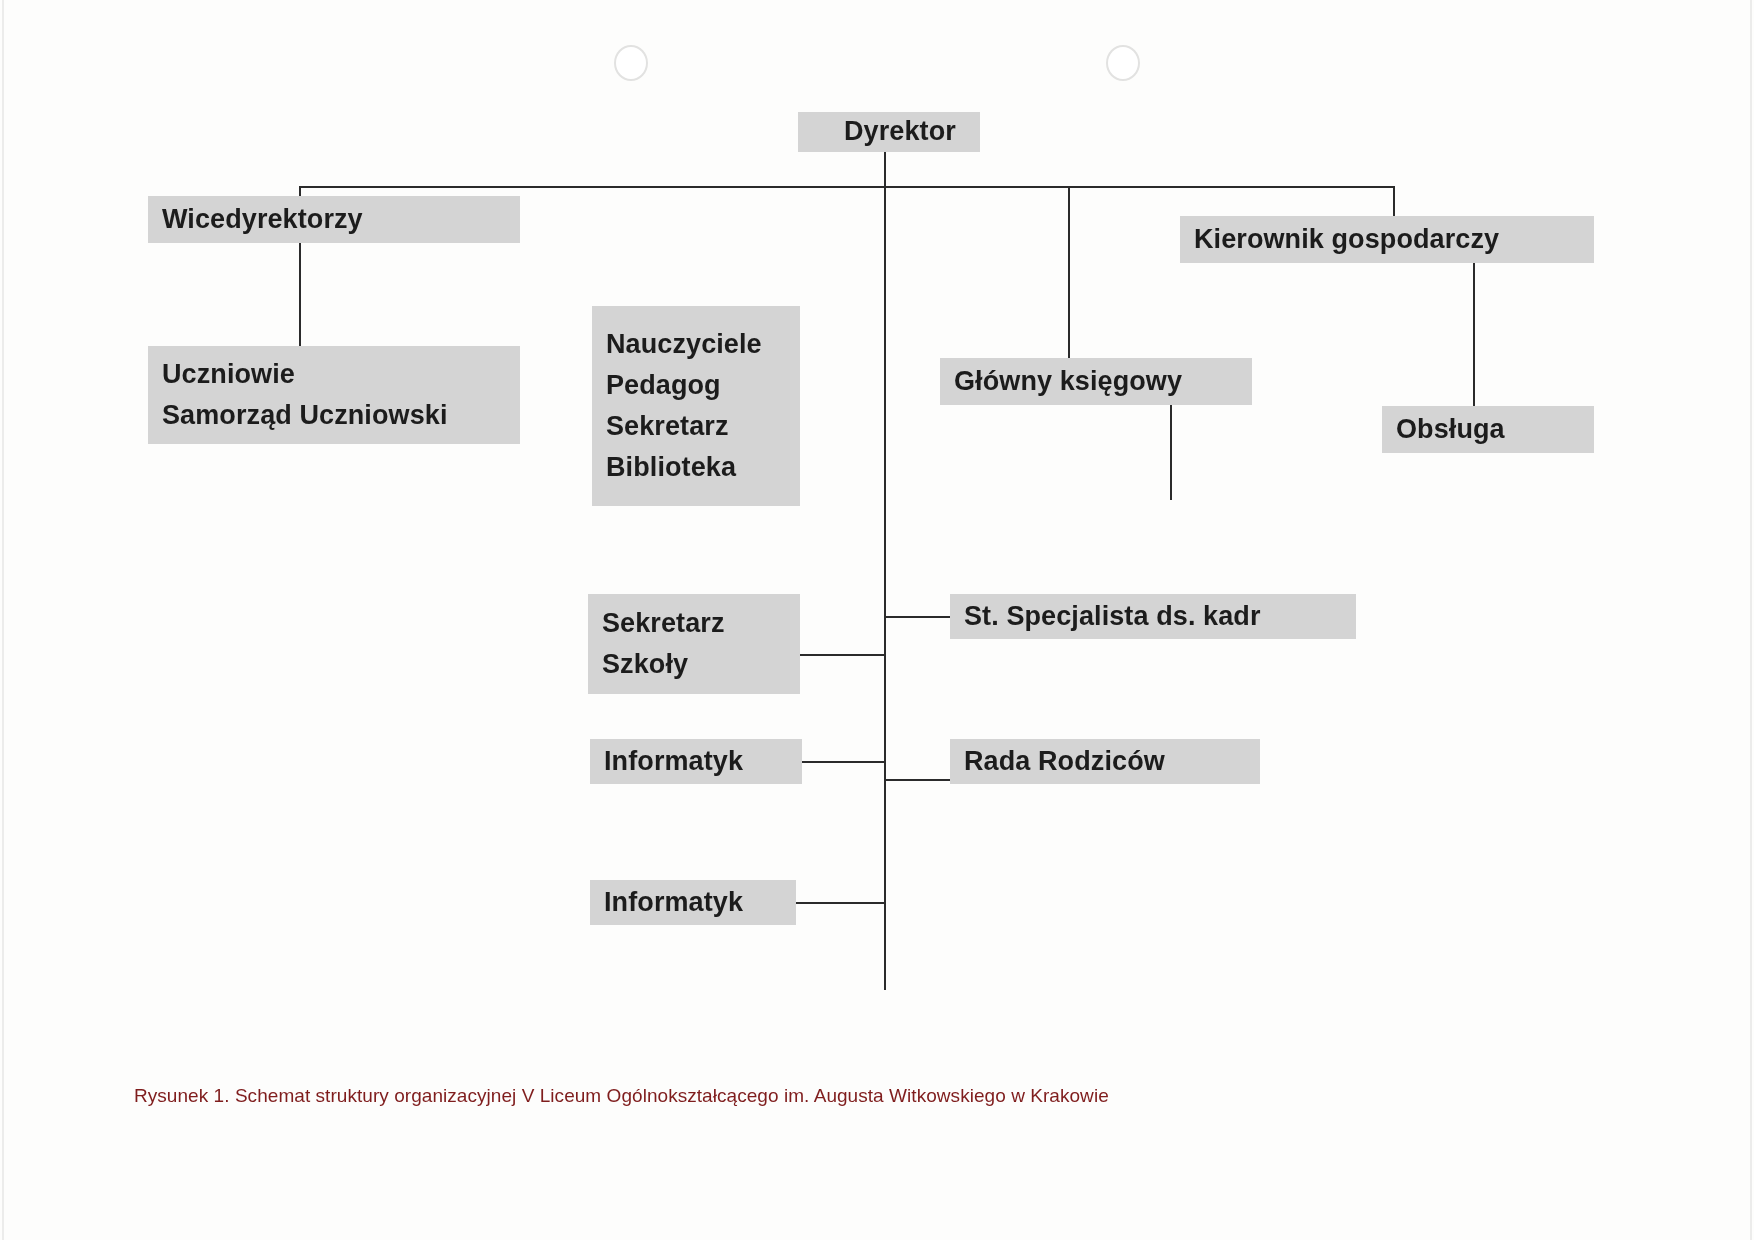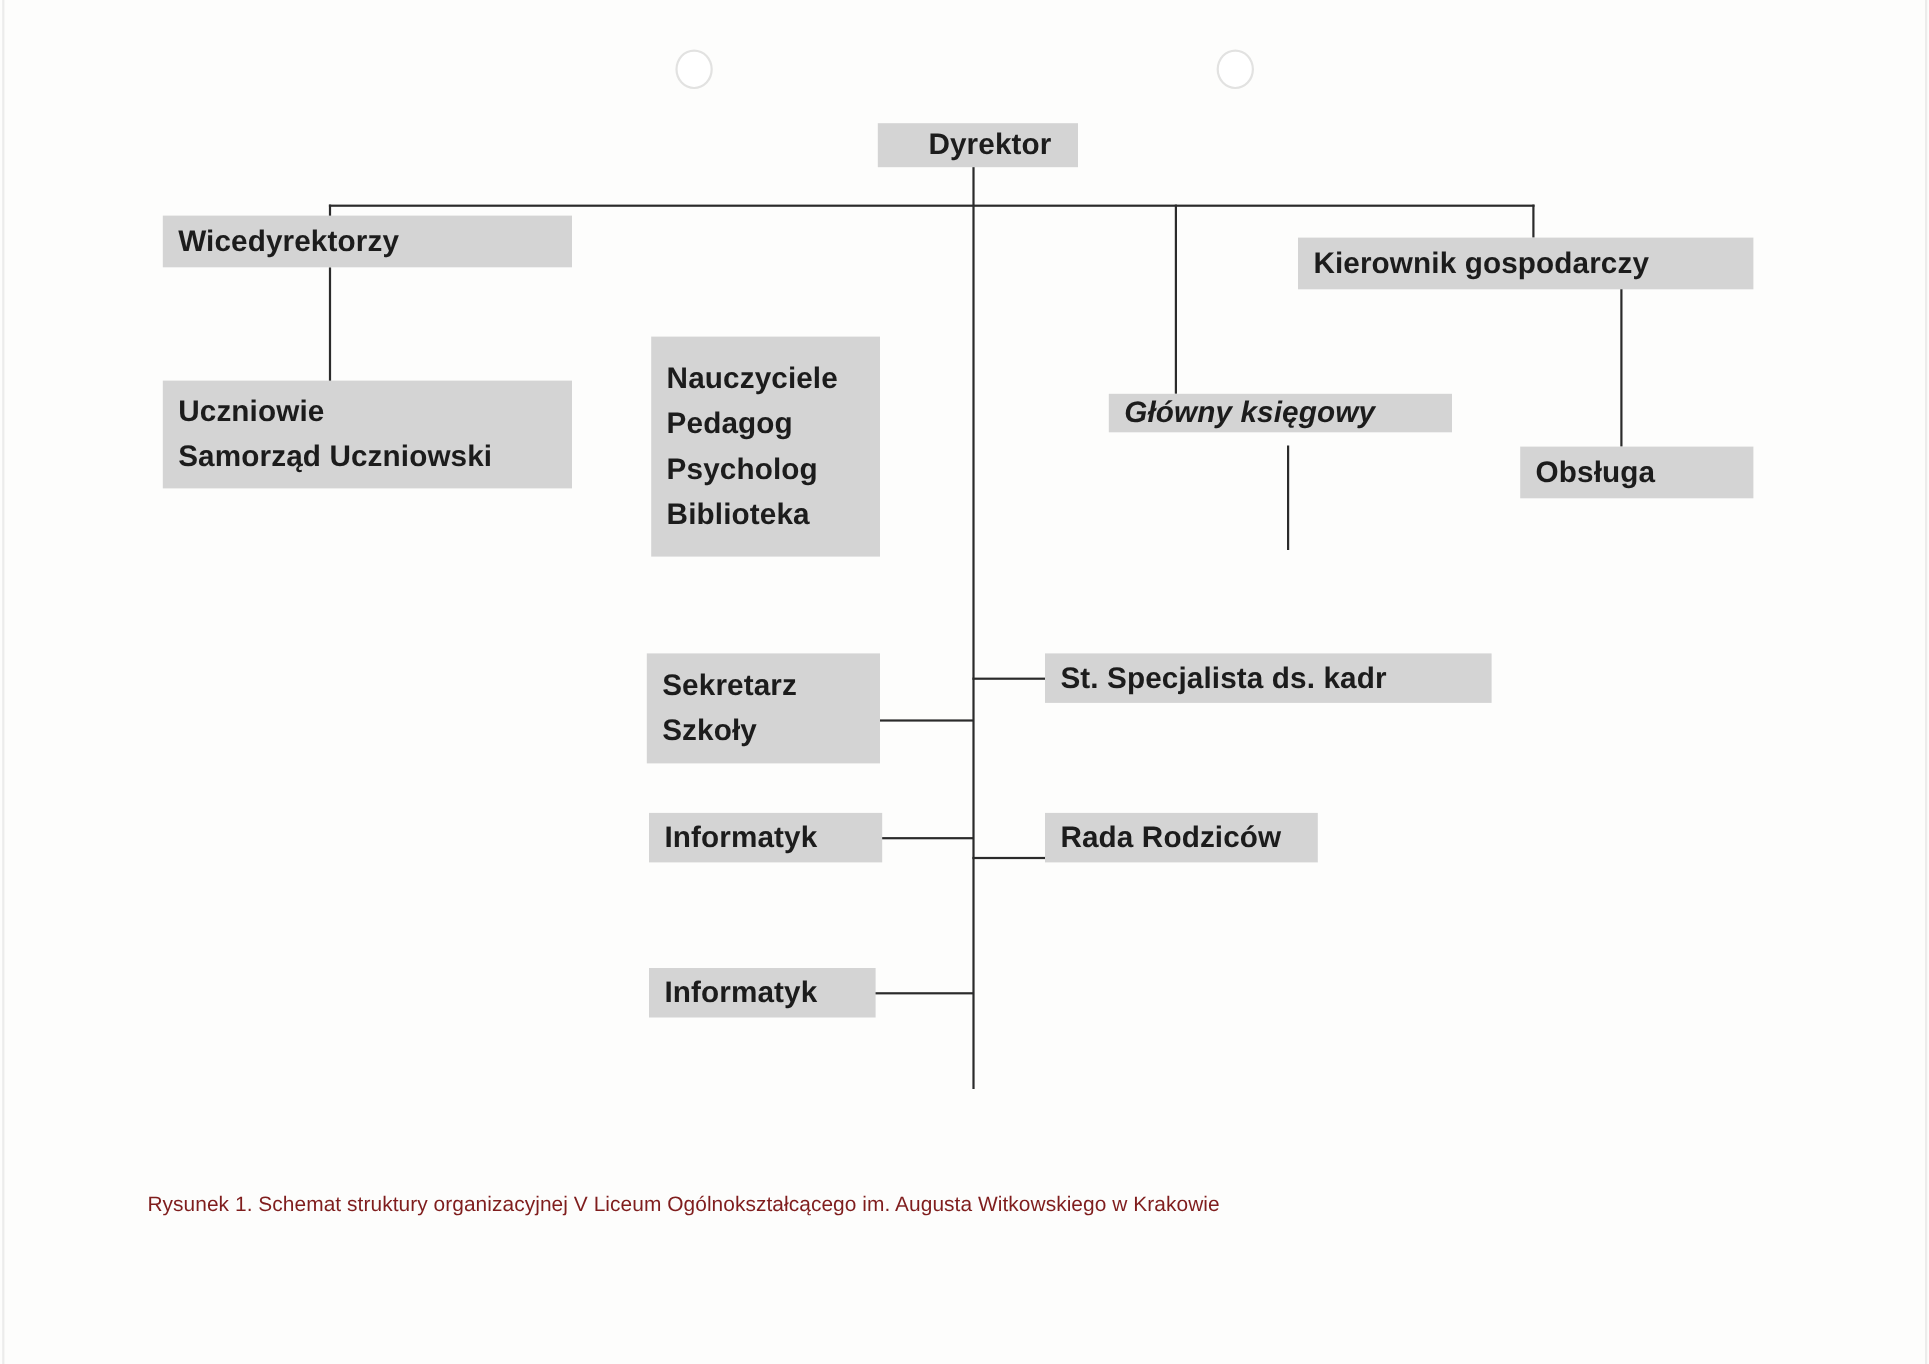--- a/index.html
+++ b/index.html
@@ -108,37 +108,37 @@
 
   <div class="node" style="left:798px; top:112px; width:182px; height:40px;padding-left:46px;">Dyrektor</div>
 
   <div class="node" style="left:148px; top:196px; width:372px; height:47px;">Wicedyrektorzy</div>
 
   <div class="node" style="left:148px; top:346px; width:372px; height:98px;">Uczniowie
 Samorząd Uczniowski</div>
 
   <div class="node" style="left:592px; top:306px; width:208px; height:200px;">Nauczyciele
 Pedagog
-Psycholog
+Sekretarz
 Biblioteka</div>
 
   <div class="node" style="left:1180px; top:216px; width:414px; height:47px;">Kierownik gospodarczy</div>
 
-  <div class="node" style="left:1008px; top:358px; width:312px; height:35px;font-style:italic;">Główny księgowy</div>
+  <div class="node" style="left:940px; top:358px; width:312px; height:47px;">Główny księgowy</div>
 
   <div class="node" style="left:1382px; top:406px; width:212px; height:47px;">Obsługa</div>
 
 
   <div class="node" style="left:588px; top:594px; width:212px; height:100px;">Sekretarz
 Szkoły</div>
 
   <div class="node" style="left:950px; top:594px; width:406px; height:45px;">St. Specjalista ds. kadr</div>
 
   <div class="node" style="left:590px; top:739px; width:212px; height:45px;">Informatyk</div>
 
-  <div class="node" style="left:950px; top:739px; width:248px; height:45px;">Rada Rodziców</div>
+  <div class="node" style="left:950px; top:739px; width:310px; height:45px;">Rada Rodziców</div>
 
   <div class="node" style="left:590px; top:880px; width:206px; height:45px;">Informatyk</div>
 
 
   <div class="caption" style="left:134px; top:1085px;">Rysunek 1. Schemat struktury organizacyjnej V Liceum Ogólnokształcącego im. Augusta Witkowskiego w Krakowie</div>
 
 </div>
 
 </body></html>

